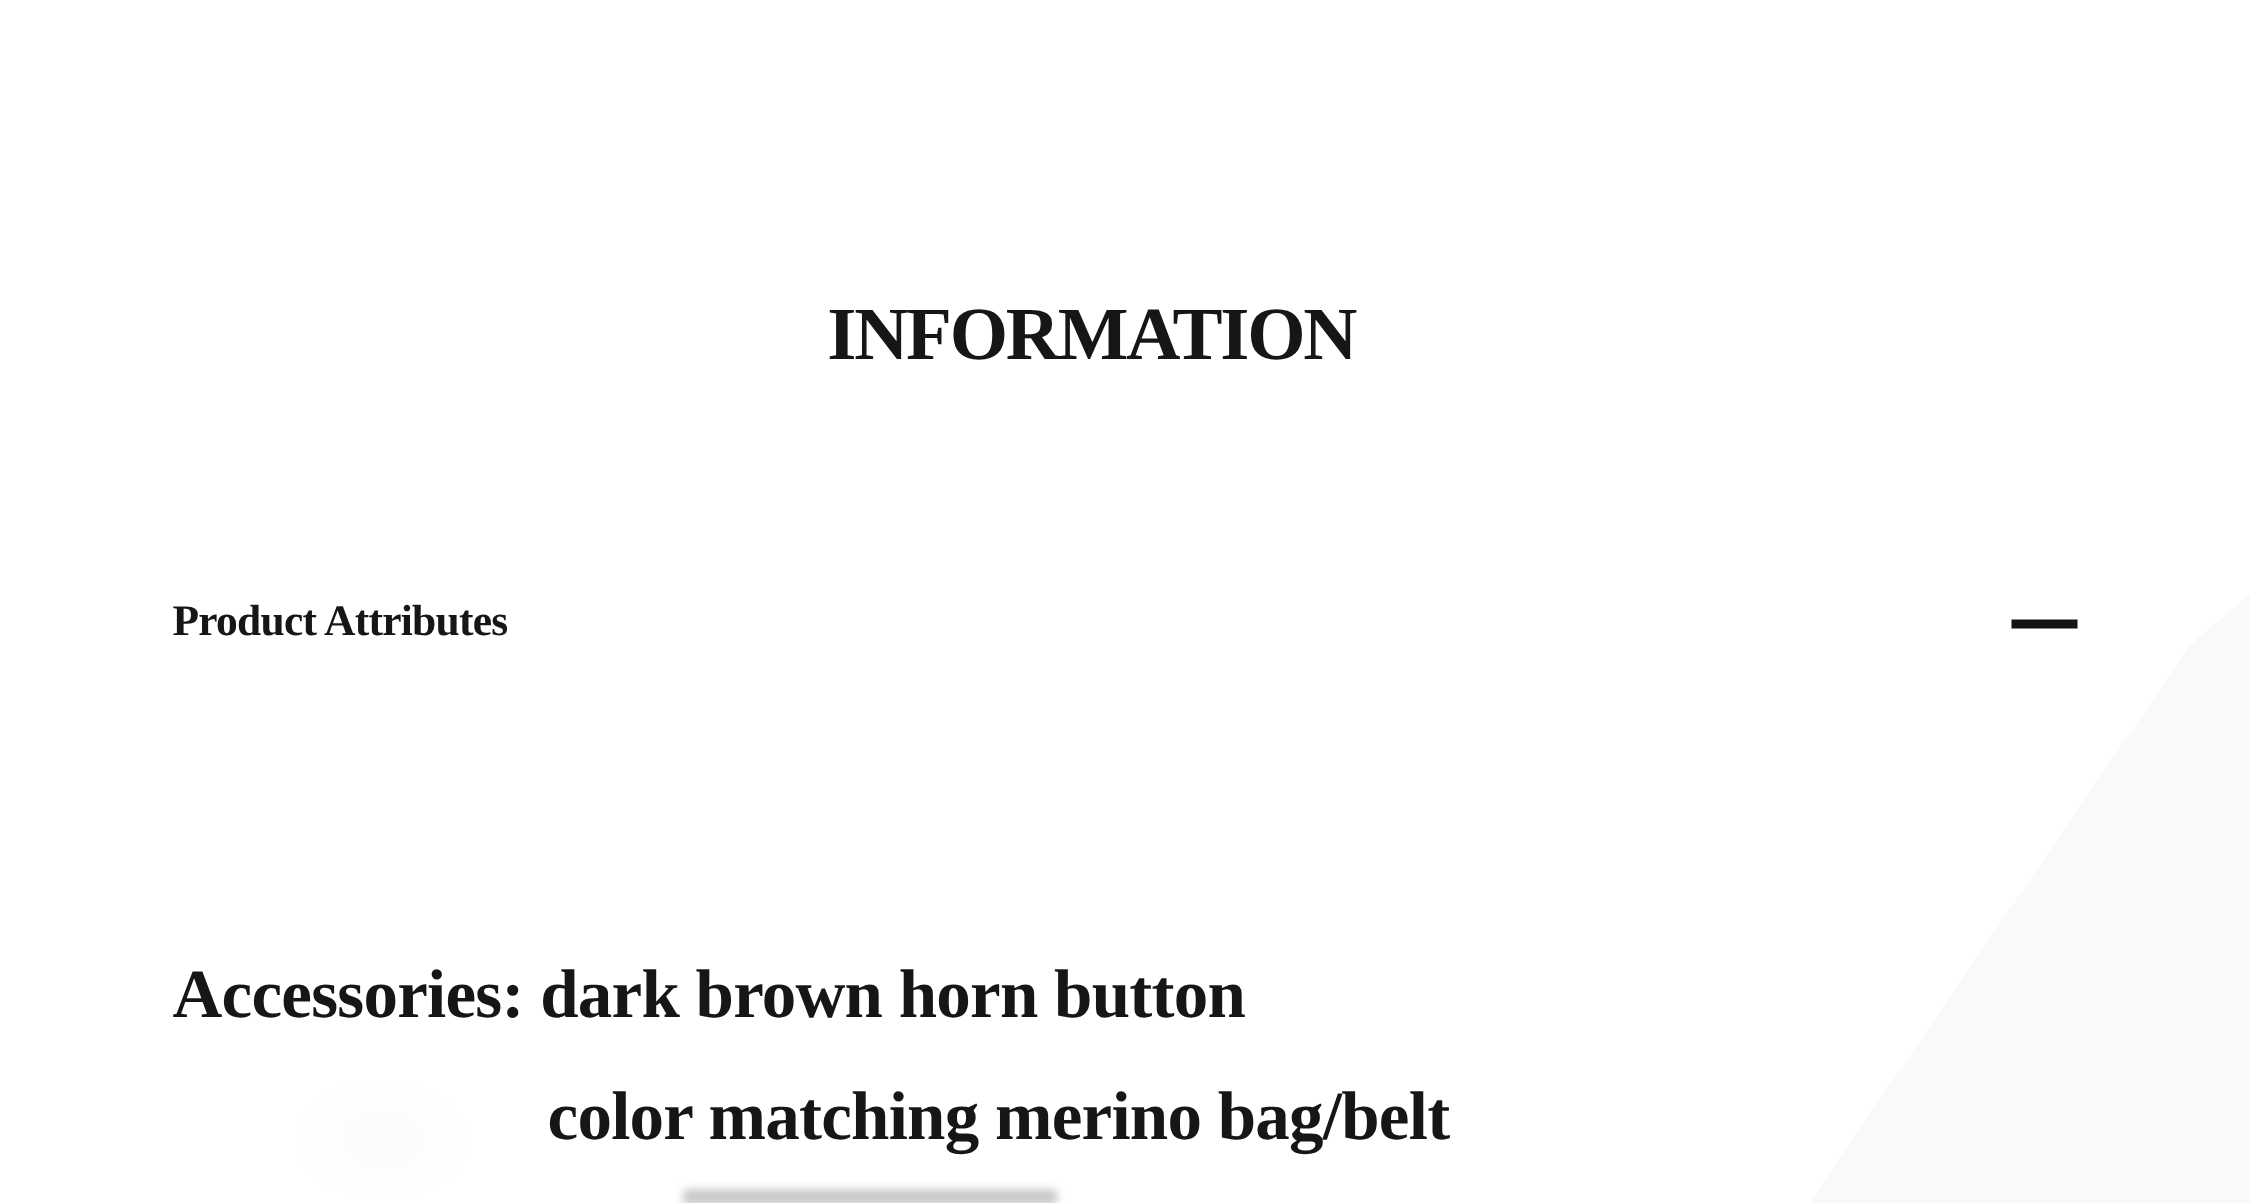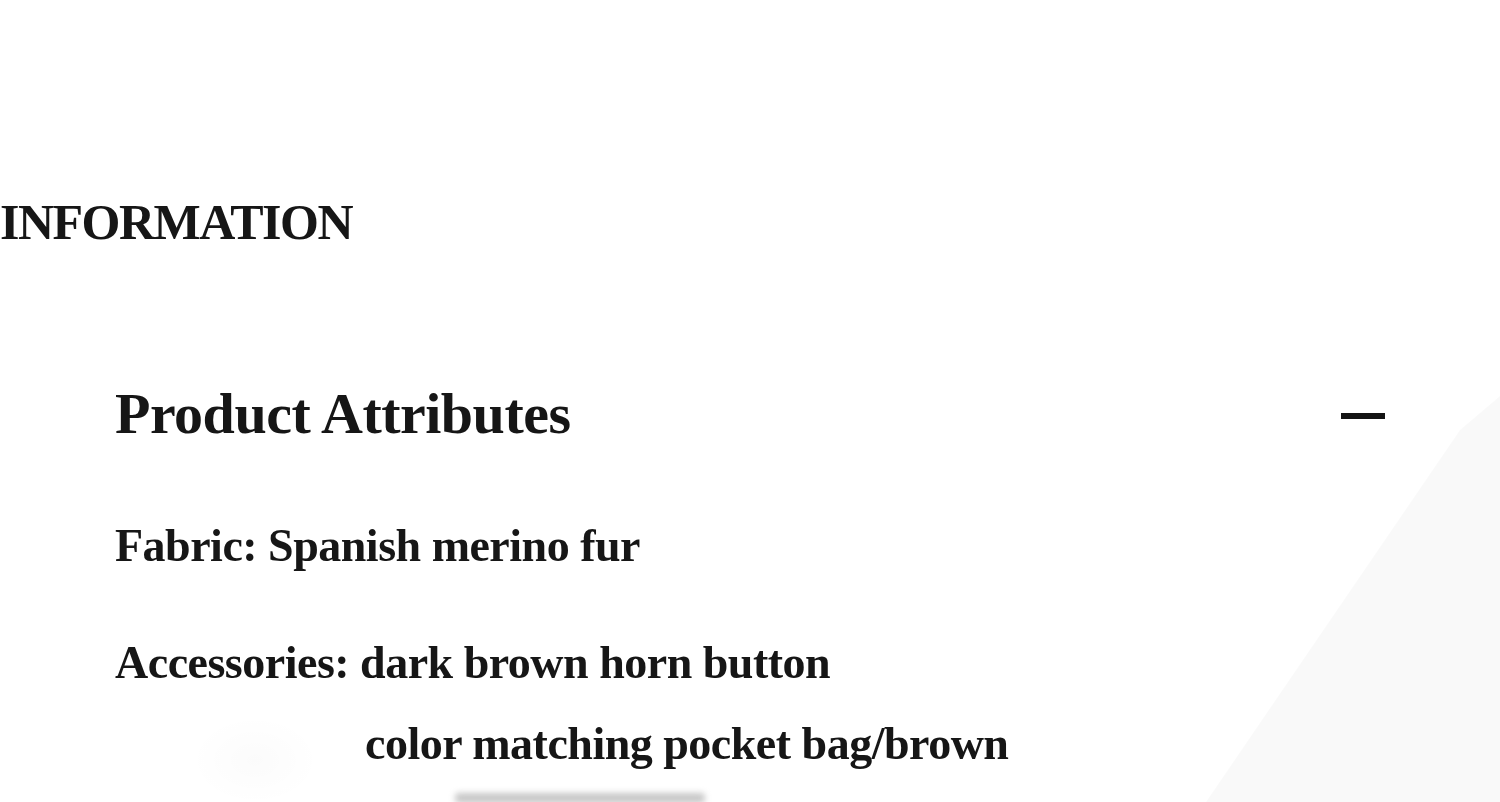--- a/index.html
+++ b/index.html
@@ -35,39 +35,40 @@
     background: radial-gradient(closest-side, rgba(0,0,0,0.015), rgba(0,0,0,0));
     pointer-events: none;
   }
 
   .info-title {
     position: absolute;
     top: 194px;
     left: 0;
     width: 1455px;
     margin: 0;
+    text-align: center;
     font-size: 50px;
     line-height: 56px;
     letter-spacing: -1.5px;
     font-weight: 700;
   }
 
   .accordion-header {
     position: absolute;
     top: 386px;
     left: 115px;
     width: 1270px;
     height: 56px;
     display: flex;
     align-items: center;
     justify-content: space-between;
     cursor: pointer;
   }
   .accordion-label {
-    font-size: 58px;
+    font-size: 29px;
     line-height: 56px;
     letter-spacing: -0.5px;
     white-space: nowrap;
     text-align: right;
   }
   .accordion-toggle {
     background: none;
     border: none;
     margin: 0;
     padding: 12px 0;
@@ -118,21 +119,20 @@
 
   <h1 class="info-title">INFORMATION</h1>
 
   <div class="accordion-header">
     <span class="accordion-label">Product Attributes</span>
     <button class="accordion-toggle" aria-expanded="true">
       <span class="minus-bar"></span>
     </button>
   </div>
 
-  <div class="attr-line line-fabric">Fabric: Spanish merino fur</div>
 
   <div class="attr-line line-accessories">Accessories: dark brown horn button</div>
 
-  <div class="attr-line line-accessories-wrap">color matching pocket bag/brown</div>
+  <div class="attr-line line-accessories-wrap">color matching merino bag/belt</div>
 
   <div class="cutoff-smudge"></div>
 
 </div>
 
 </body></html>

